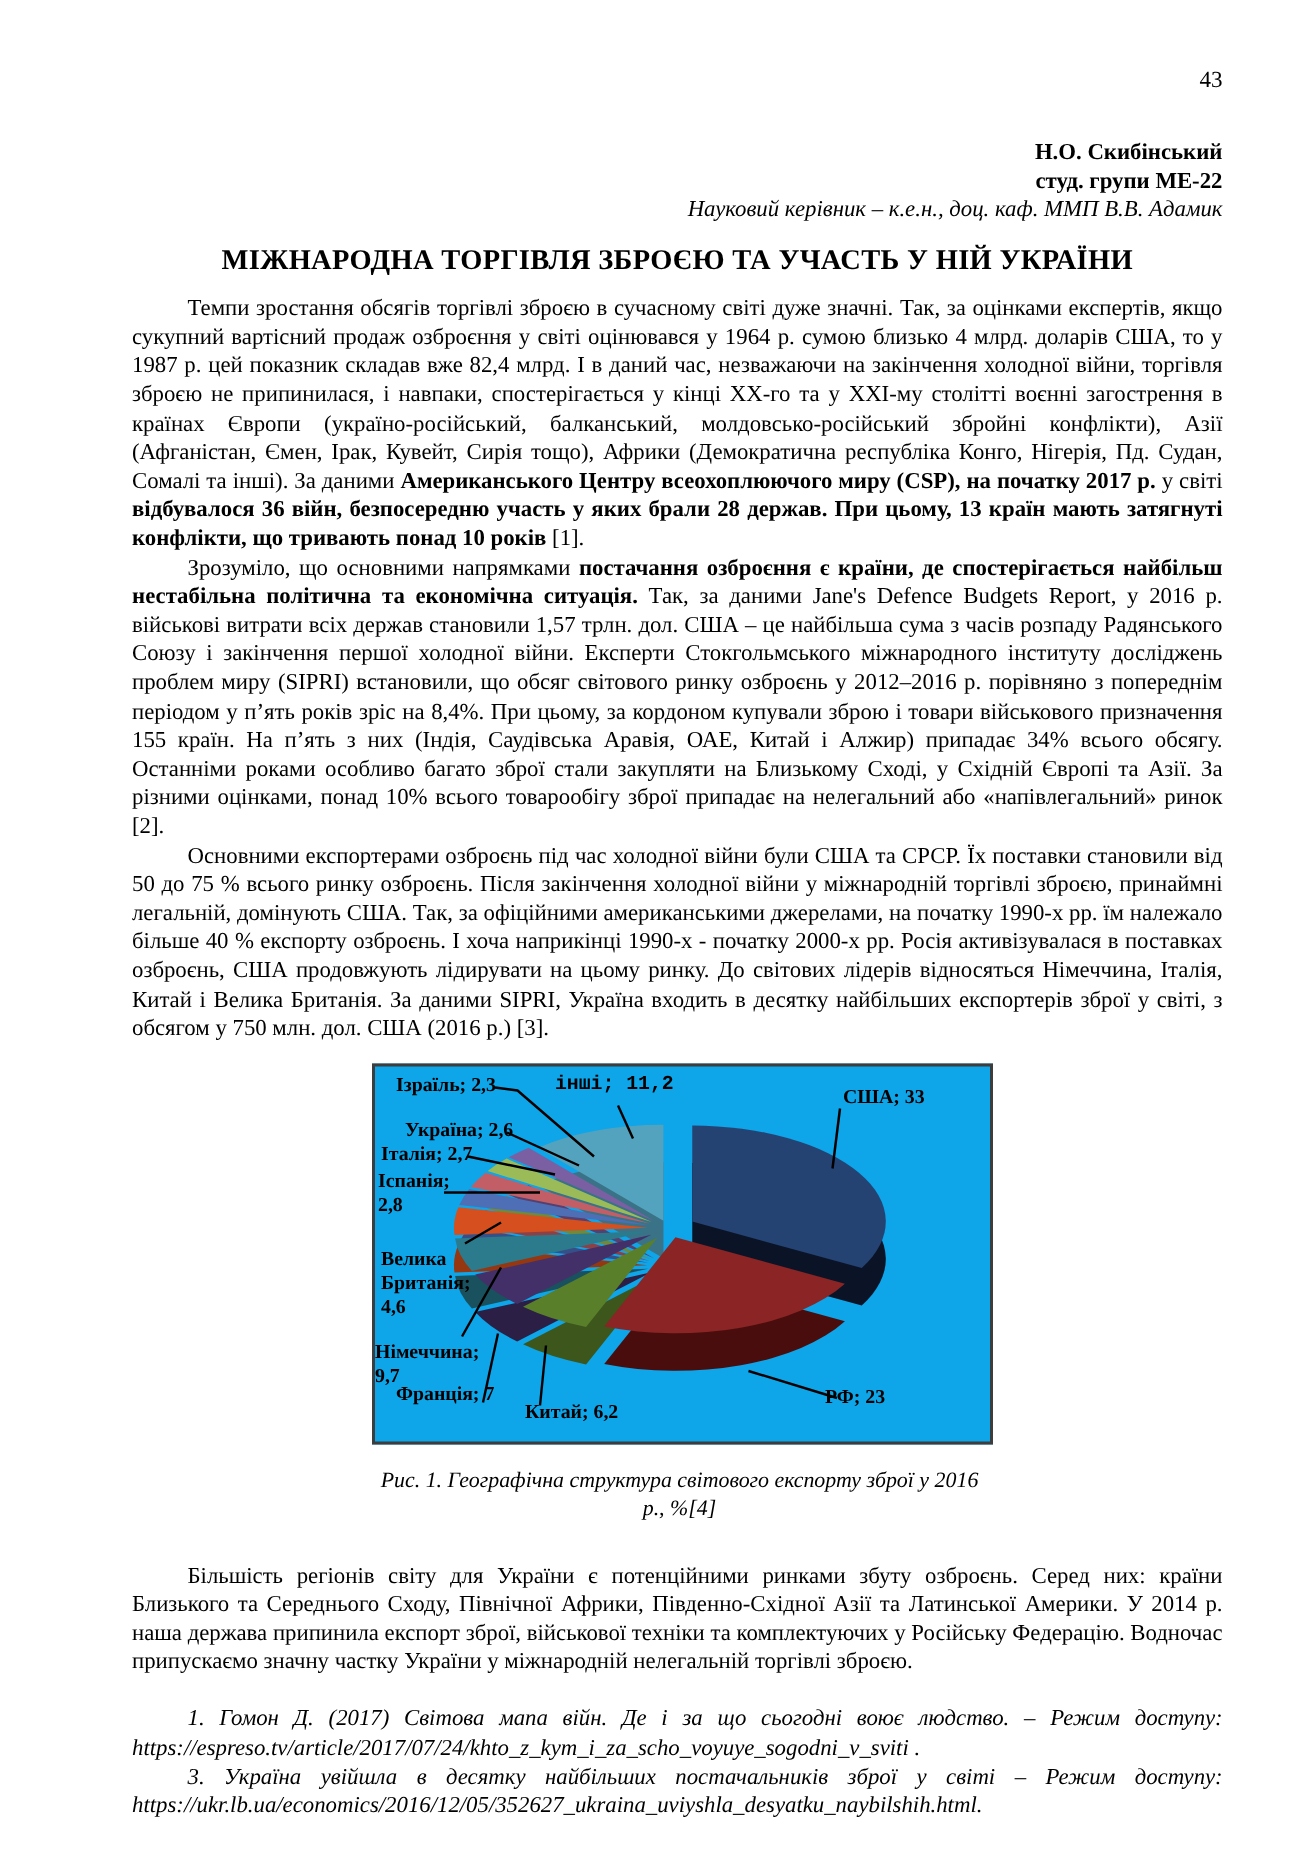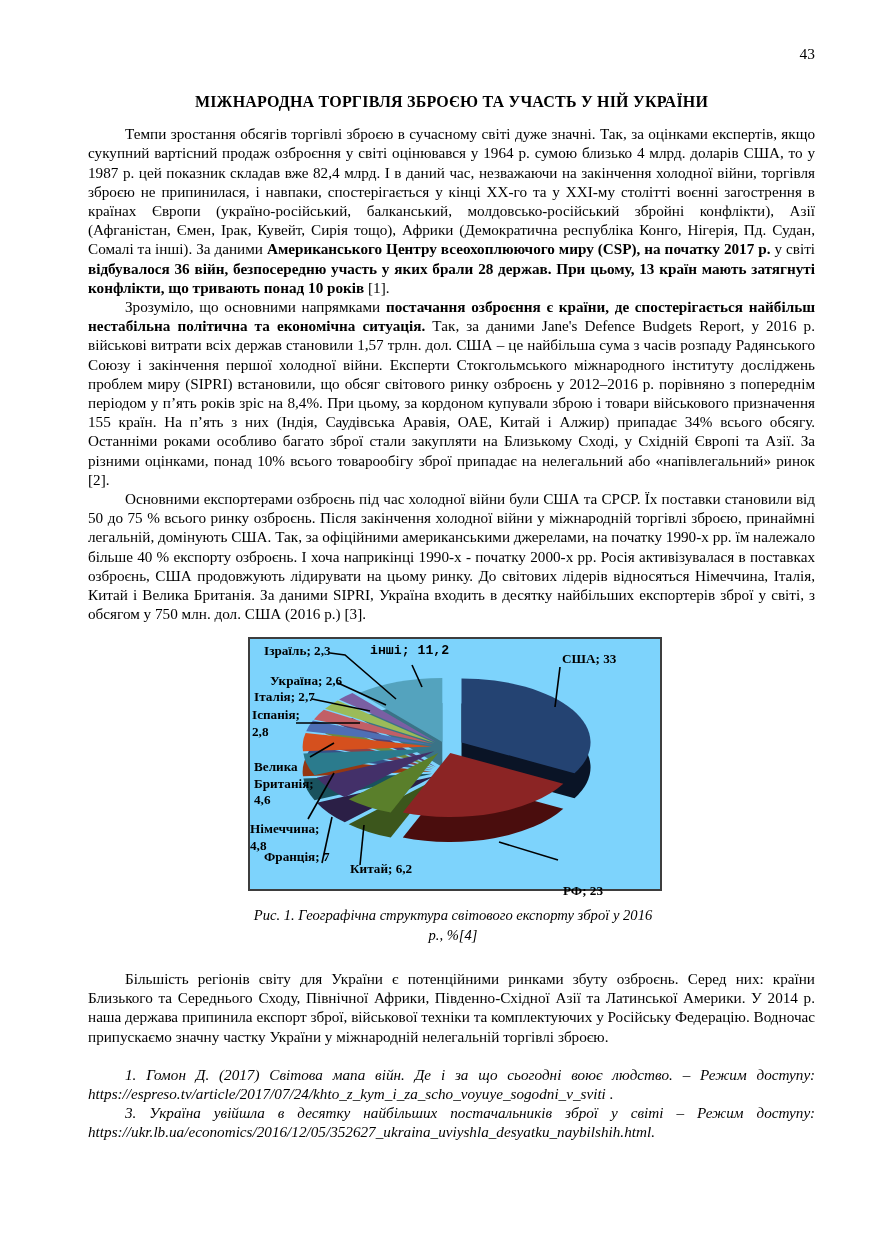--- a/index.html
+++ b/index.html
@@ -3,38 +3,43 @@
 <meta charset="utf-8">
 <style>
   html,body{margin:0;padding:0;background:#888;}
   .page{position:relative;width:876px;height:1240px;margin:0 auto;background:#ffffff;overflow:hidden;
         font-family:"Liberation Serif","DejaVu Serif",serif;font-size:15.2px;line-height:19.2px;color:#000;}
   .pagenum{position:absolute;top:44px;right:61px;font-size:15.4px;}
   .inner{padding:92px 61px 0 88px;}
   .b{font-weight:bold;}
   .i{font-style:italic;}
   .author-block{text-align:right;margin:0 0 14px 0;}
-  .title{text-align:center;font-weight:bold;font-size:16px;margin:0 0 13px 0;letter-spacing:.2px;}
+  .title{text-align:center;font-weight:bold;font-size:19px;margin:0 0 13px 0;letter-spacing:.2px;}
   .para{margin:0;text-align:justify;text-indent:37px;}
   .figure{margin:14px 0 0 160px;width:414px;}
-  .chart-box{position:relative;width:410px;height:250px;border:2px solid #3d3d3d;background:#7dd3fc;}
+  .chart-box{position:relative;width:410px;height:250px;border:2px solid #3d3d3d;background:#0ea5e9;}
   .chart-box svg{position:absolute;left:0;top:0;}
   .pie-label{position:absolute;font-size:13.2px;font-weight:bold;line-height:1.22;white-space:pre-line;}
   .pie-label.c{text-align:left;}
   .caption{text-align:center;font-style:italic;font-size:14.6px;margin:15px 0 24px 0;width:410px;}
   #refs{margin-top:19px;}
   .ref{font-style:italic;}
 </style>
 </head>
 <body>
 
 <div class="page">
   <div class="pagenum">43</div>
   <div class="inner">
 
+    <div class="author-block">
+      <div class="b">Н.О. Скибінський</div>
+      <div class="b">студ. групи МЕ-22</div>
+      <div class="i">Науковий керівник – к.е.н., доц. каф. ММП В.В. Адамик</div>
+    </div>
 
     <div class="title">МІЖНАРОДНА ТОРГІВЛЯ ЗБРОЄЮ ТА УЧАСТЬ У НІЙ УКРАЇНИ</div>
 
     <div id="body-paras">
         <p class="para"><span>Темпи зростання обсягів торгівлі зброєю в сучасному світі дуже значні. Так, за оцінками експертів, якщо сукупний вартісний продаж озброєння у світі оцінювався у 1964 р. сумою близько 4 млрд. доларів США, то у 1987 р. цей показник складав вже 82,4 млрд. І в даний час, незважаючи на закінчення холодної війни, торгівля зброєю не припинилася, і навпаки, спостерігається у кінці ХХ-го та у ХХІ-му столітті воєнні загострення в країнах Європи (україно-російський, балканський, молдовсько-російський збройні конфлікти), Азії (Афганістан, Ємен, Ірак, Кувейт, Сирія тощо), Африки (Демократична республіка Конго, Нігерія, Пд. Судан, Сомалі та інші). За даними </span><span class="b">Американського Центру всеохоплюючого миру (CSP), на початку 2017 р.</span><span> у світі </span><span class="b">відбувалося 36 війн, безпосередню участь у яких брали 28 держав. При цьому, 13 країн мають затягнуті конфлікти, що тривають понад 10 років</span><span> [1].</span></p>
         <p class="para"><span>Зрозуміло, що основними напрямками </span><span class="b">постачання озброєння є країни, де спостерігається найбільш нестабільна політична та економічна ситуація.</span><span> Так, за даними Jane's Defence Budgets Report, у 2016 р. військові витрати всіх держав становили 1,57 трлн. дол. США – це найбільша сума з часів розпаду Радянського Союзу і закінчення першої холодної війни. Експерти Стокгольмського міжнародного інституту досліджень проблем миру (SIPRI) встановили, що обсяг світового ринку озброєнь у 2012–2016 р. порівняно з попереднім періодом у п’ять років зріс на 8,4%. При цьому, за кордоном купували зброю і товари військового призначення 155 країн. На п’ять з них (Індія, Саудівська Аравія, ОАЕ, Китай і Алжир) припадає 34% всього обсягу. Останніми роками особливо багато зброї стали закупляти на Близькому Сході, у Східній Європі та Азії. За різними оцінками, понад 10% всього товарообігу зброї припадає на нелегальний або «напівлегальний» ринок [2].</span></p>
         <p class="para"><span>Основними експортерами озброєнь під час холодної війни були США та СРСР. Їх поставки становили від 50 до 75 % всього ринку озброєнь. Після закінчення холодної війни у міжнародній торгівлі зброєю, принаймні легальній, домінують США. Так, за офіційними американськими джерелами, на початку 1990-х рр. їм належало більше 40 % експорту озброєнь. І хоча наприкінці 1990-х - початку 2000-х рр. Росія активізувалася в поставках озброєнь, США продовжують лідирувати на цьому ринку. До світових лідерів відносяться Німеччина, Італія, Китай і Велика Британія. За даними SIPRI, Україна входить в десятку найбільших експортерів зброї у світі, з обсягом у 750 млн. дол. США (2016 р.) [3].</span></p>
       </div>
 
     <figure class="figure" style="margin-left:160px;margin-top:14px;margin-bottom:0;">
@@ -69,25 +74,25 @@
             <polyline points="58,180 84,134" fill="none" stroke="#000" stroke-width="1.6"></polyline>
             <polyline points="60,118 84,104" fill="none" stroke="#000" stroke-width="1.6"></polyline>
             <polyline points="46,84 110,84" fill="none" stroke="#000" stroke-width="1.6"></polyline>
             <polyline points="62,60 120,72" fill="none" stroke="#000" stroke-width="1.6"></polyline>
             <polyline points="88,44 136,66" fill="none" stroke="#000" stroke-width="1.6"></polyline>
             <polyline points="80,14 95,16 146,60" fill="none" stroke="#000" stroke-width="1.6"></polyline>
             <polyline points="162,26 172,48" fill="none" stroke="#000" stroke-width="1.6"></polyline>
           </svg>
         <div id="chart-labels">
             <div class="pie-label" style="left: 312px; top: 12px;">США; 33</div>
-            <div class="pie-label" style="left: 313px; top: 212px; margin-top: 32px;">РФ; 23</div>
+            <div class="pie-label" style="left: 300px; top: 212px;">РФ; 23</div>
             <div class="pie-label" style="left: 100px; top: 222px;">Китай; 6,2</div>
             <div class="pie-label" style="left: 14px; top: 210px;">Франція; 7</div>
             <div class="pie-label c" style="left: 0px; top: 182px; width: 84px;">Німеччина;
-4,8</div>
+9,7</div>
             <div class="pie-label c" style="left: 4px; top: 120px; width: 78px;">Велика
 Британія;
 4,6</div>
             <div class="pie-label c" style="left: 2px; top: 68px; width: 62px;">Іспанія;
 2,8</div>
             <div class="pie-label" style="left: 4px; top: 50px;">Італія; 2,7</div>
             <div class="pie-label" style="left: 20px; top: 34px;">Україна; 2,6</div>
             <div class="pie-label" style="left: 14px; top: 4px;">Ізраїль; 2,3</div>
             <div class="pie-label" style="left: 120px; top: 4px; font-family: Liberation Mono, monospace;">інші; 11,2</div>
           </div>

